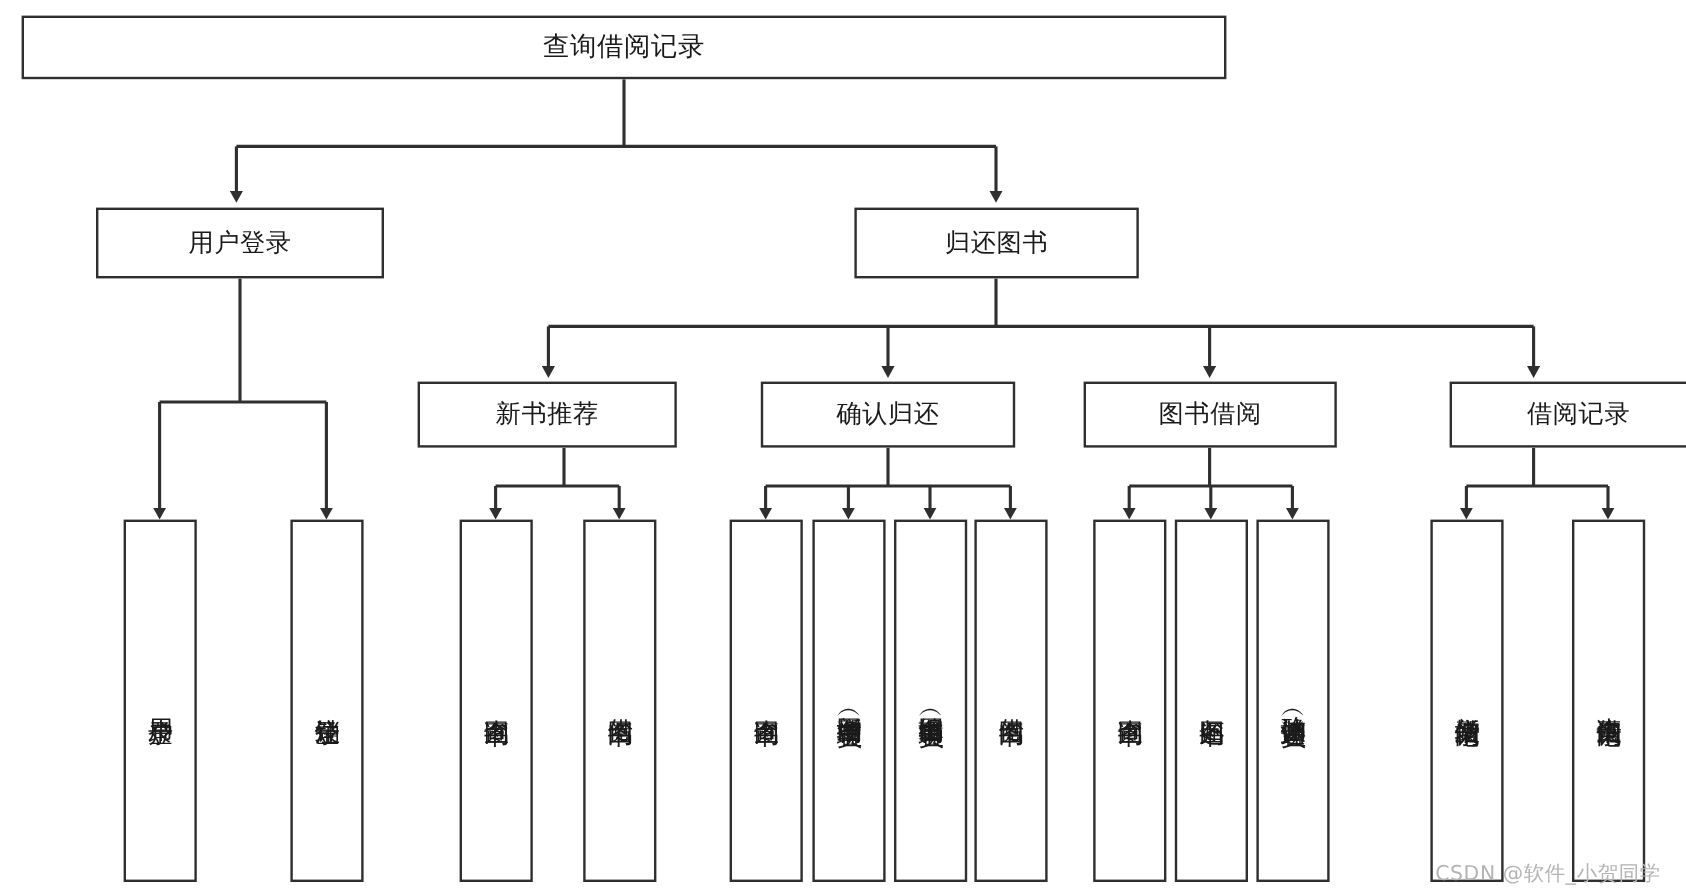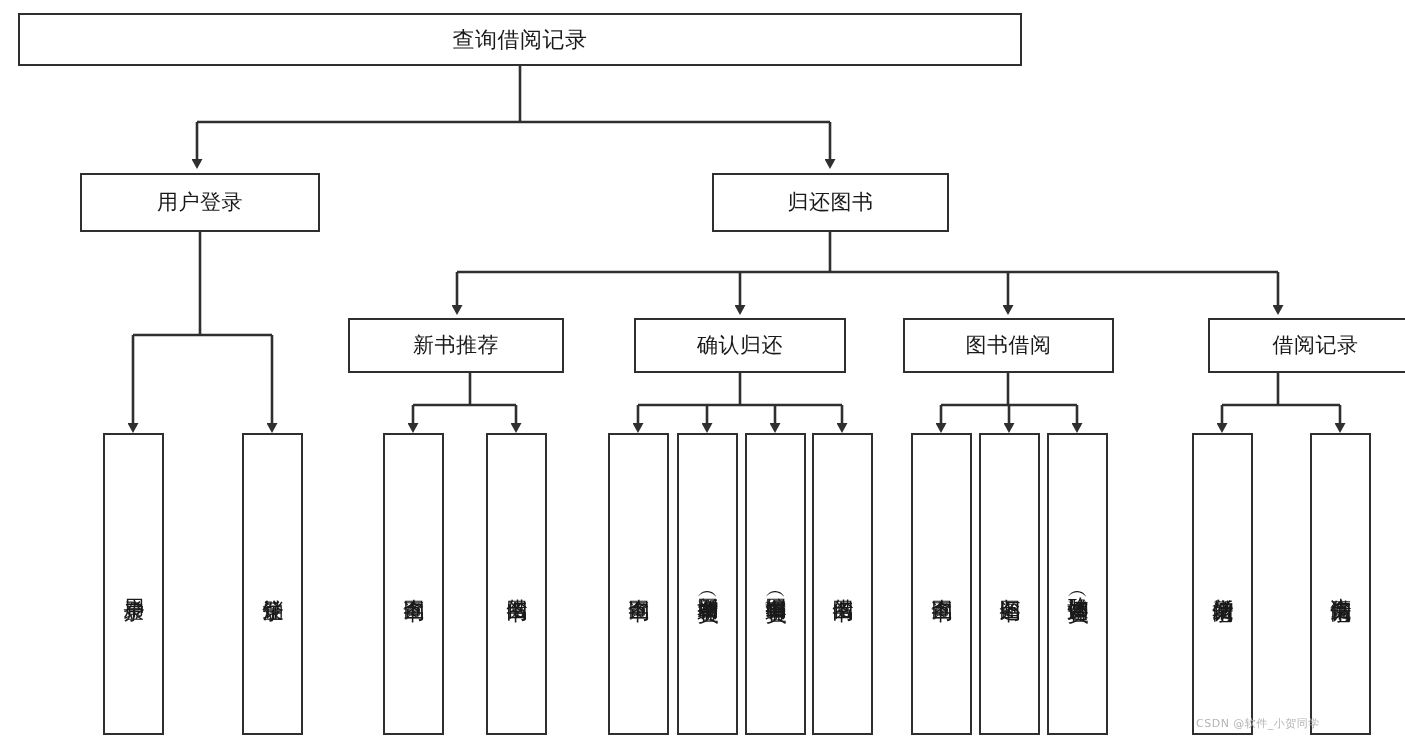--- a/index.html
+++ b/index.html
@@ -49,21 +49,21 @@
     letter-spacing: 1px;
     padding: 6px 0;
   }
   .node-v .vlabel {
     writing-mode: vertical-rl;
     text-orientation: upright;
     white-space: nowrap;
   }
   .watermark {
     position: absolute;
-    font-size: 11px;
+    font-size: 17px;
     color: #b4b4b4;
     white-space: nowrap;
     letter-spacing: 0.5px;
   }
 </style>
 </head>
 <body>
 
 <div id="canvas">
 

